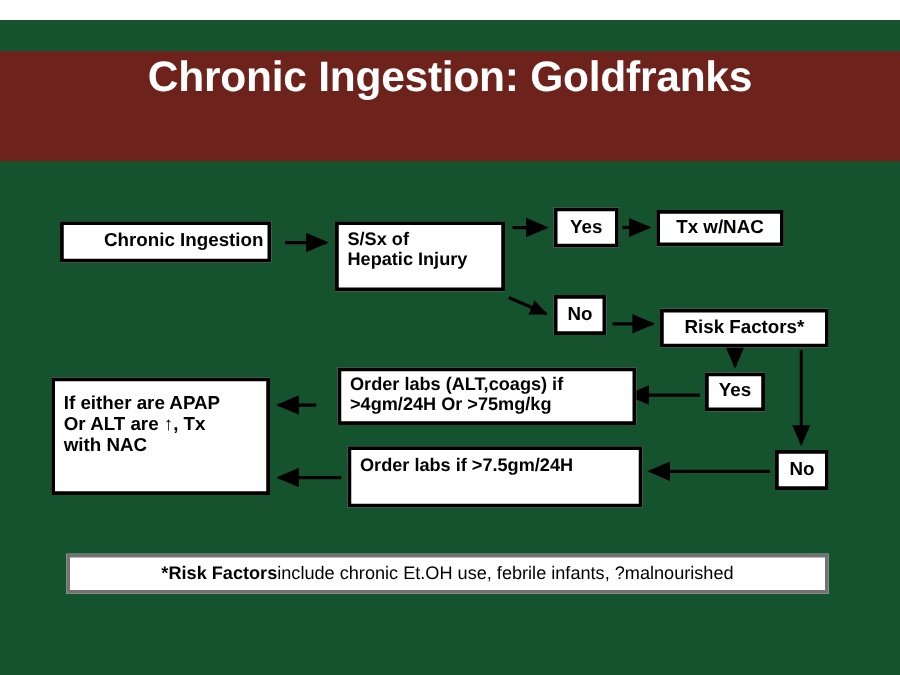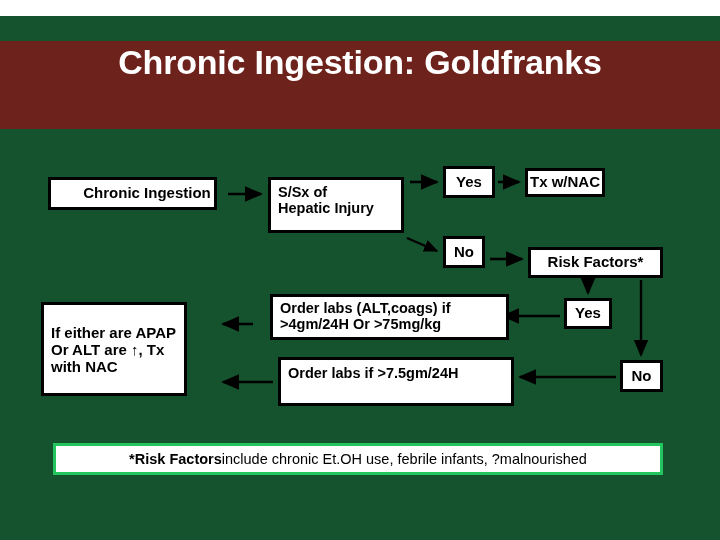--- a/index.html
+++ b/index.html
@@ -82,35 +82,35 @@
   }
   #box-ssx-hepatic {
     left: 268px; top: 161px; width: 136px; height: 56px;
     font-size: 14.5px;
   }
   #box-yes-top {
     left: 443px; top: 150px; width: 52px; height: 32px;
     font-size: 15px;
   }
   #box-tx-nac {
-    left: 525px; top: 152px; width: 80px; height: 29px;
+    left: 525px; top: 152px; width: 102px; height: 29px;
     font-size: 15px;
   }
   #box-no-top {
     left: 443px; top: 220px; width: 42px; height: 32px;
     font-size: 15px;
   }
   #box-risk-factors {
     left: 528px; top: 231px; width: 135px; height: 31px;
     font-size: 15px;
   }
   #box-apap-alt {
-    left: 41px; top: 286px; width: 146px; height: 94px;
-    font-size: 15px;
-    padding-top: 20px;
+    left: 41px; top: 286px; width: 175px; height: 94px;
+    font-size: 15px;
+    padding-top: 10px;
   }
   #box-order-labs-1 {
     left: 258px; top: 278px; width: 239px; height: 46px;
     font-size: 14.5px;
     padding-top: 3px;
     margin-left: 12px;
   }
   #box-order-labs-2 {
     left: 278px; top: 341px; width: 236px; height: 49px;
     font-size: 14.5px;
@@ -123,21 +123,21 @@
   #box-no-right {
     left: 620px; top: 344px; width: 43px; height: 32px;
     font-size: 15px;
   }
 
   
   #box-footnote {
     position: absolute;
     left: 53px; top: 427px; width: 610px; height: 32px;
     box-sizing: border-box;
-    border: 3px solid #22c55e;
+    border: 3px solid #737373;
     background: #ffffff;
     display: flex;
     align-items: center;
     justify-content: center;
     font-family: "Liberation Sans", sans-serif;
     font-size: 14.5px;
     color: #000000;
     white-space: nowrap;
   }
   #footnote-strong { font-weight: bold; }

